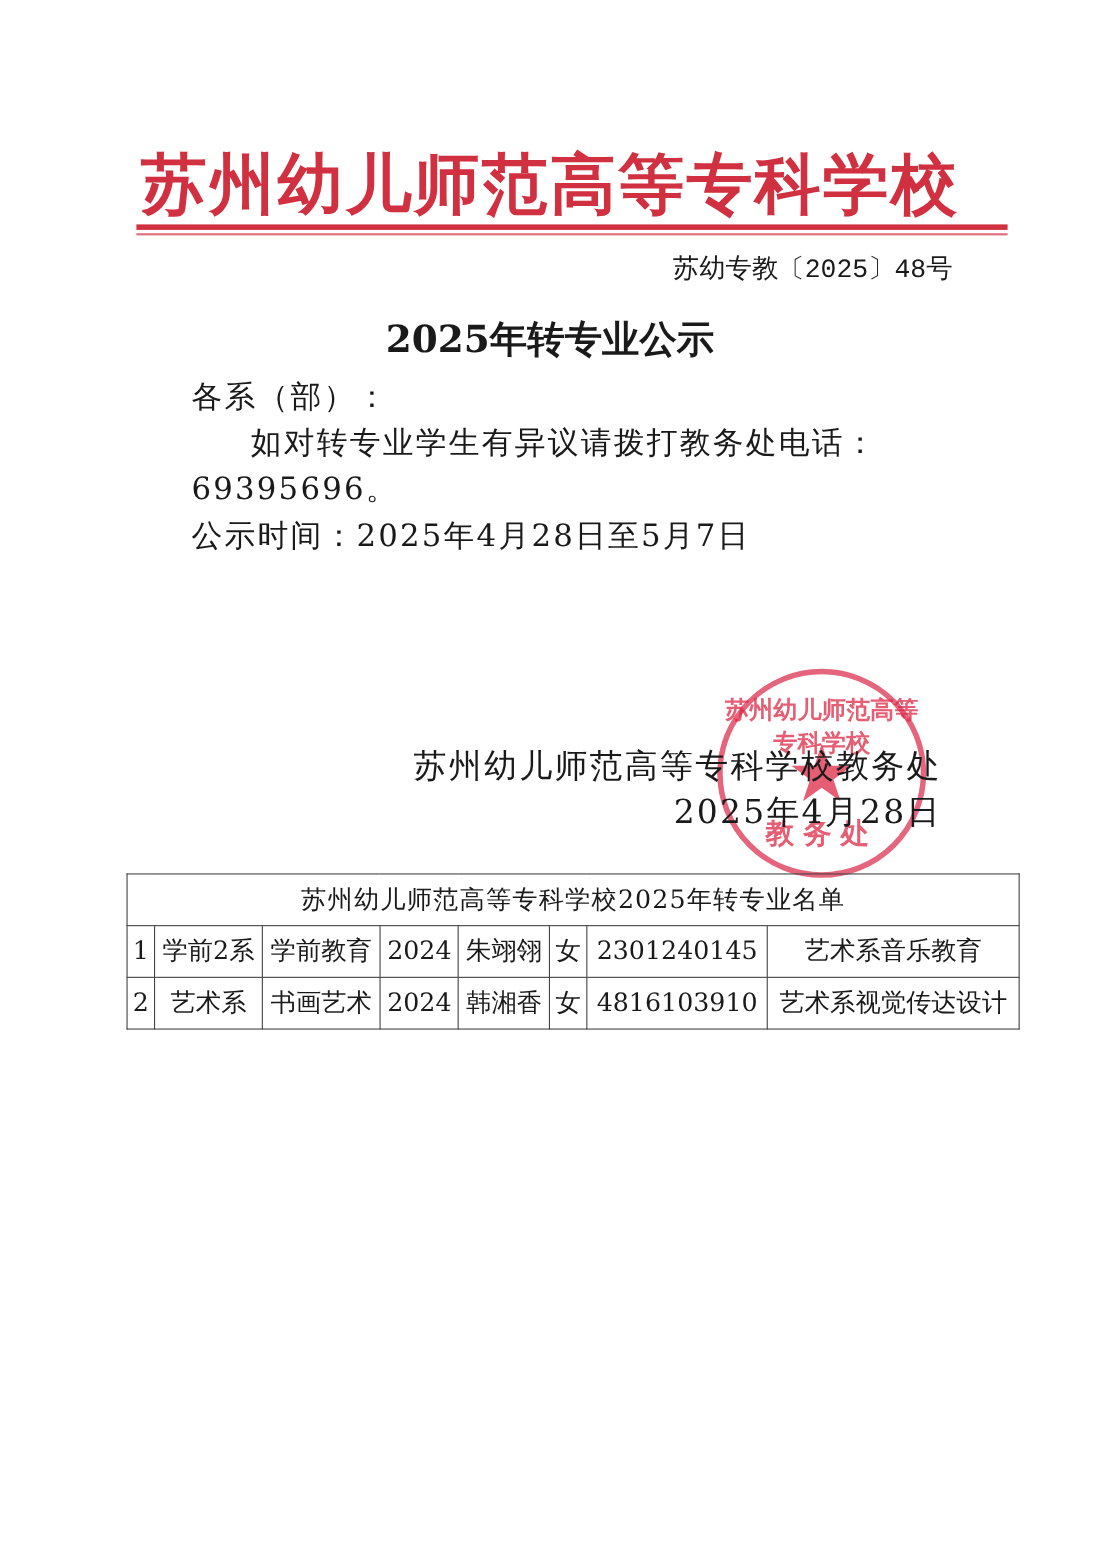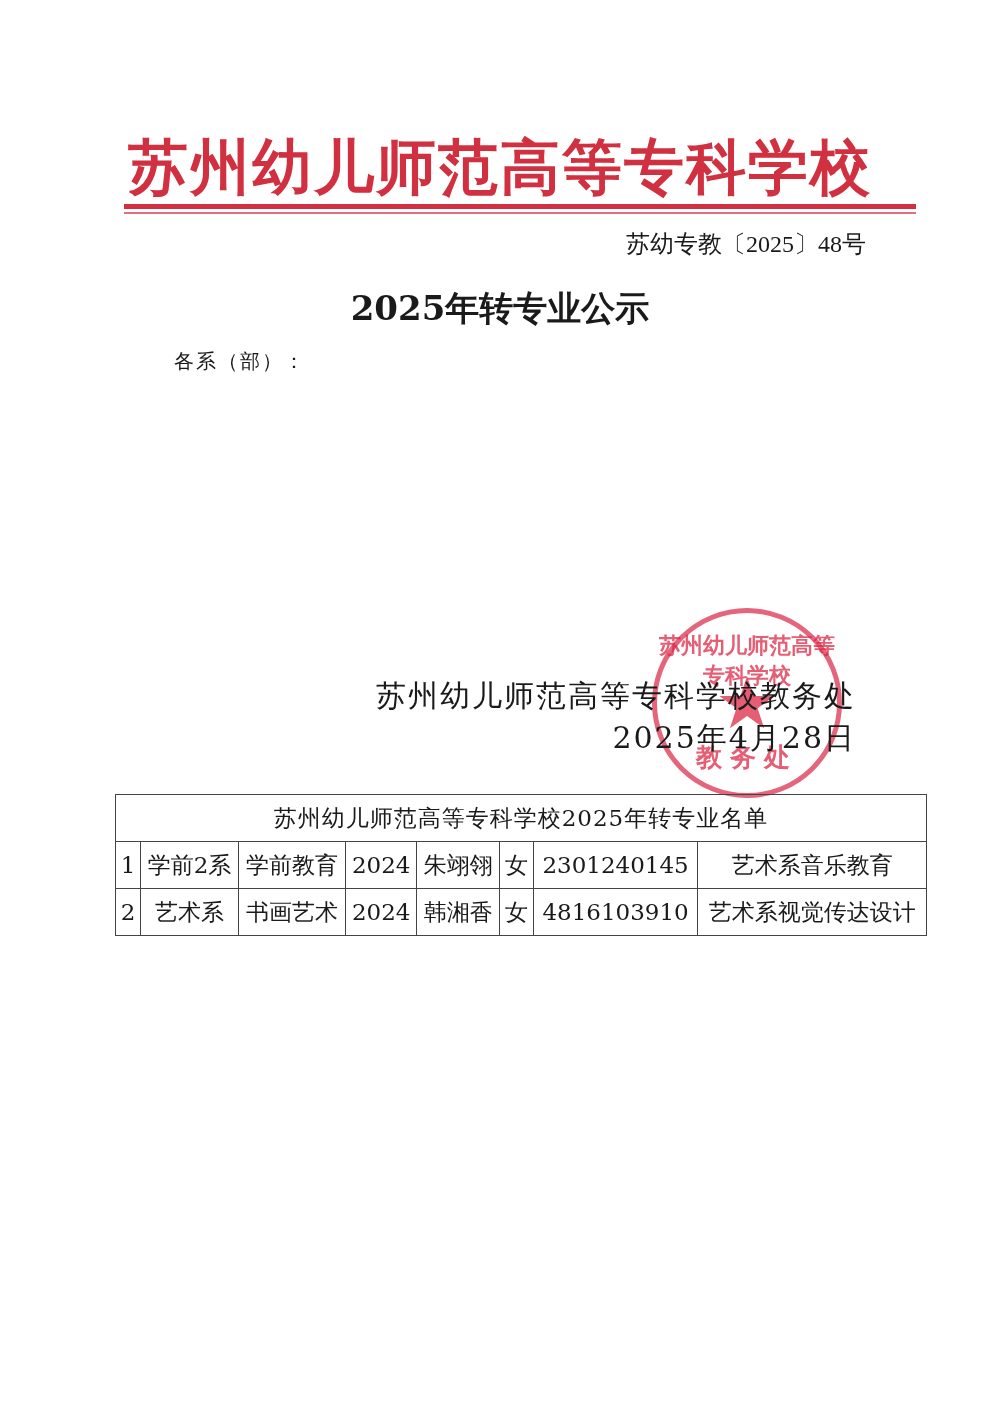--- a/index.html
+++ b/index.html
@@ -3,23 +3,23 @@
 <meta charset="utf-8">
 <style>
   html, body { margin:0; padding:0; }
   body { width:1000px; height:1414px; background:#ffffff; position:relative; overflow:hidden;
          font-family:"DejaVu Serif", "Liberation Serif", serif; color:#1a1a1a; }
   .abs { position:absolute; }
   .header-title { left:0; width:1000px; top:128px; text-align:center; font-size:60px; font-weight:bold;
                   color:#d0303f; letter-spacing:2px; font-family:"DejaVu Serif", serif; }
   .redline-thick { left:124px; width:792px; top:204px; height:5px; background:#d0303f; }
   .redline-thin { left:124px; width:792px; top:212px; height:2px; background:#e07080; }
-  .docnum { right:134px; top:228px; font-size:24px; font-family:Liberation Serif, serif; }
+  .docnum { right:134px; top:228px; font-size:24px; font-family:Liberation Mono, monospace; }
   .title { left:0; width:1000px; top:286px; text-align:center; font-size:34px; font-weight:bold; }
-  .body-text { left:174px; width:700px; font-size:20px; line-height:42px; letter-spacing:2px; }
+  .body-text { left:174px; width:700px; font-size:28px; line-height:42px; letter-spacing:2px; }
   .p { margin:0; }
   .indent { text-indent:54px; }
   .sig { right:144px; font-size:30px; letter-spacing:2px; text-align:right; }
   .stamp { left:652px; top:608px; width:190px; height:190px; border:5px solid rgba(220,50,80,0.75);
            border-radius:50%; box-sizing:border-box; }
   .stamp-star { position:absolute; left:50%; top:50%; transform:translate(-50%,-50%); font-size:72px;
                 color:rgba(220,40,70,0.75); line-height:1; }
   .stamp-top { position:absolute; left:0; width:100%; top:18px; text-align:center; font-size:22px;
                color:rgba(220,40,70,0.75); font-weight:bold; }
   .stamp-bottom { position:absolute; left:0; width:100%; bottom:18px; text-align:center; font-size:26px;
@@ -36,20 +36,22 @@
 <div class="abs header-title">苏州幼儿师范高等专科学校</div>
 <div class="abs redline-thick"></div>
 <div class="abs redline-thin"></div>
 
 <div class="abs docnum">苏幼专教〔2025〕48号</div>
 
 <div class="abs title">2025年转专业公示</div>
 
 <div class="abs body-text" style="top:340px;">
   <p class="p">各系（部）：</p>
+  <p class="p indent">如对转专业学生有异议请拨打教务处电话：69395696。</p>
+  <p class="p">公示时间：2025年4月28日至5月7日</p>
 </div>
 
 <div class="abs stamp">
   <div class="stamp-top">苏州幼儿师范高等专科学校</div>
   <div class="stamp-star">★</div>
   <div class="stamp-bottom">教务处</div>
 </div>
 
 <div class="abs sig" style="top:676px;">苏州幼儿师范高等专科学校教务处</div>
 <div class="abs sig" style="top:718px;">2025年4月28日</div>

